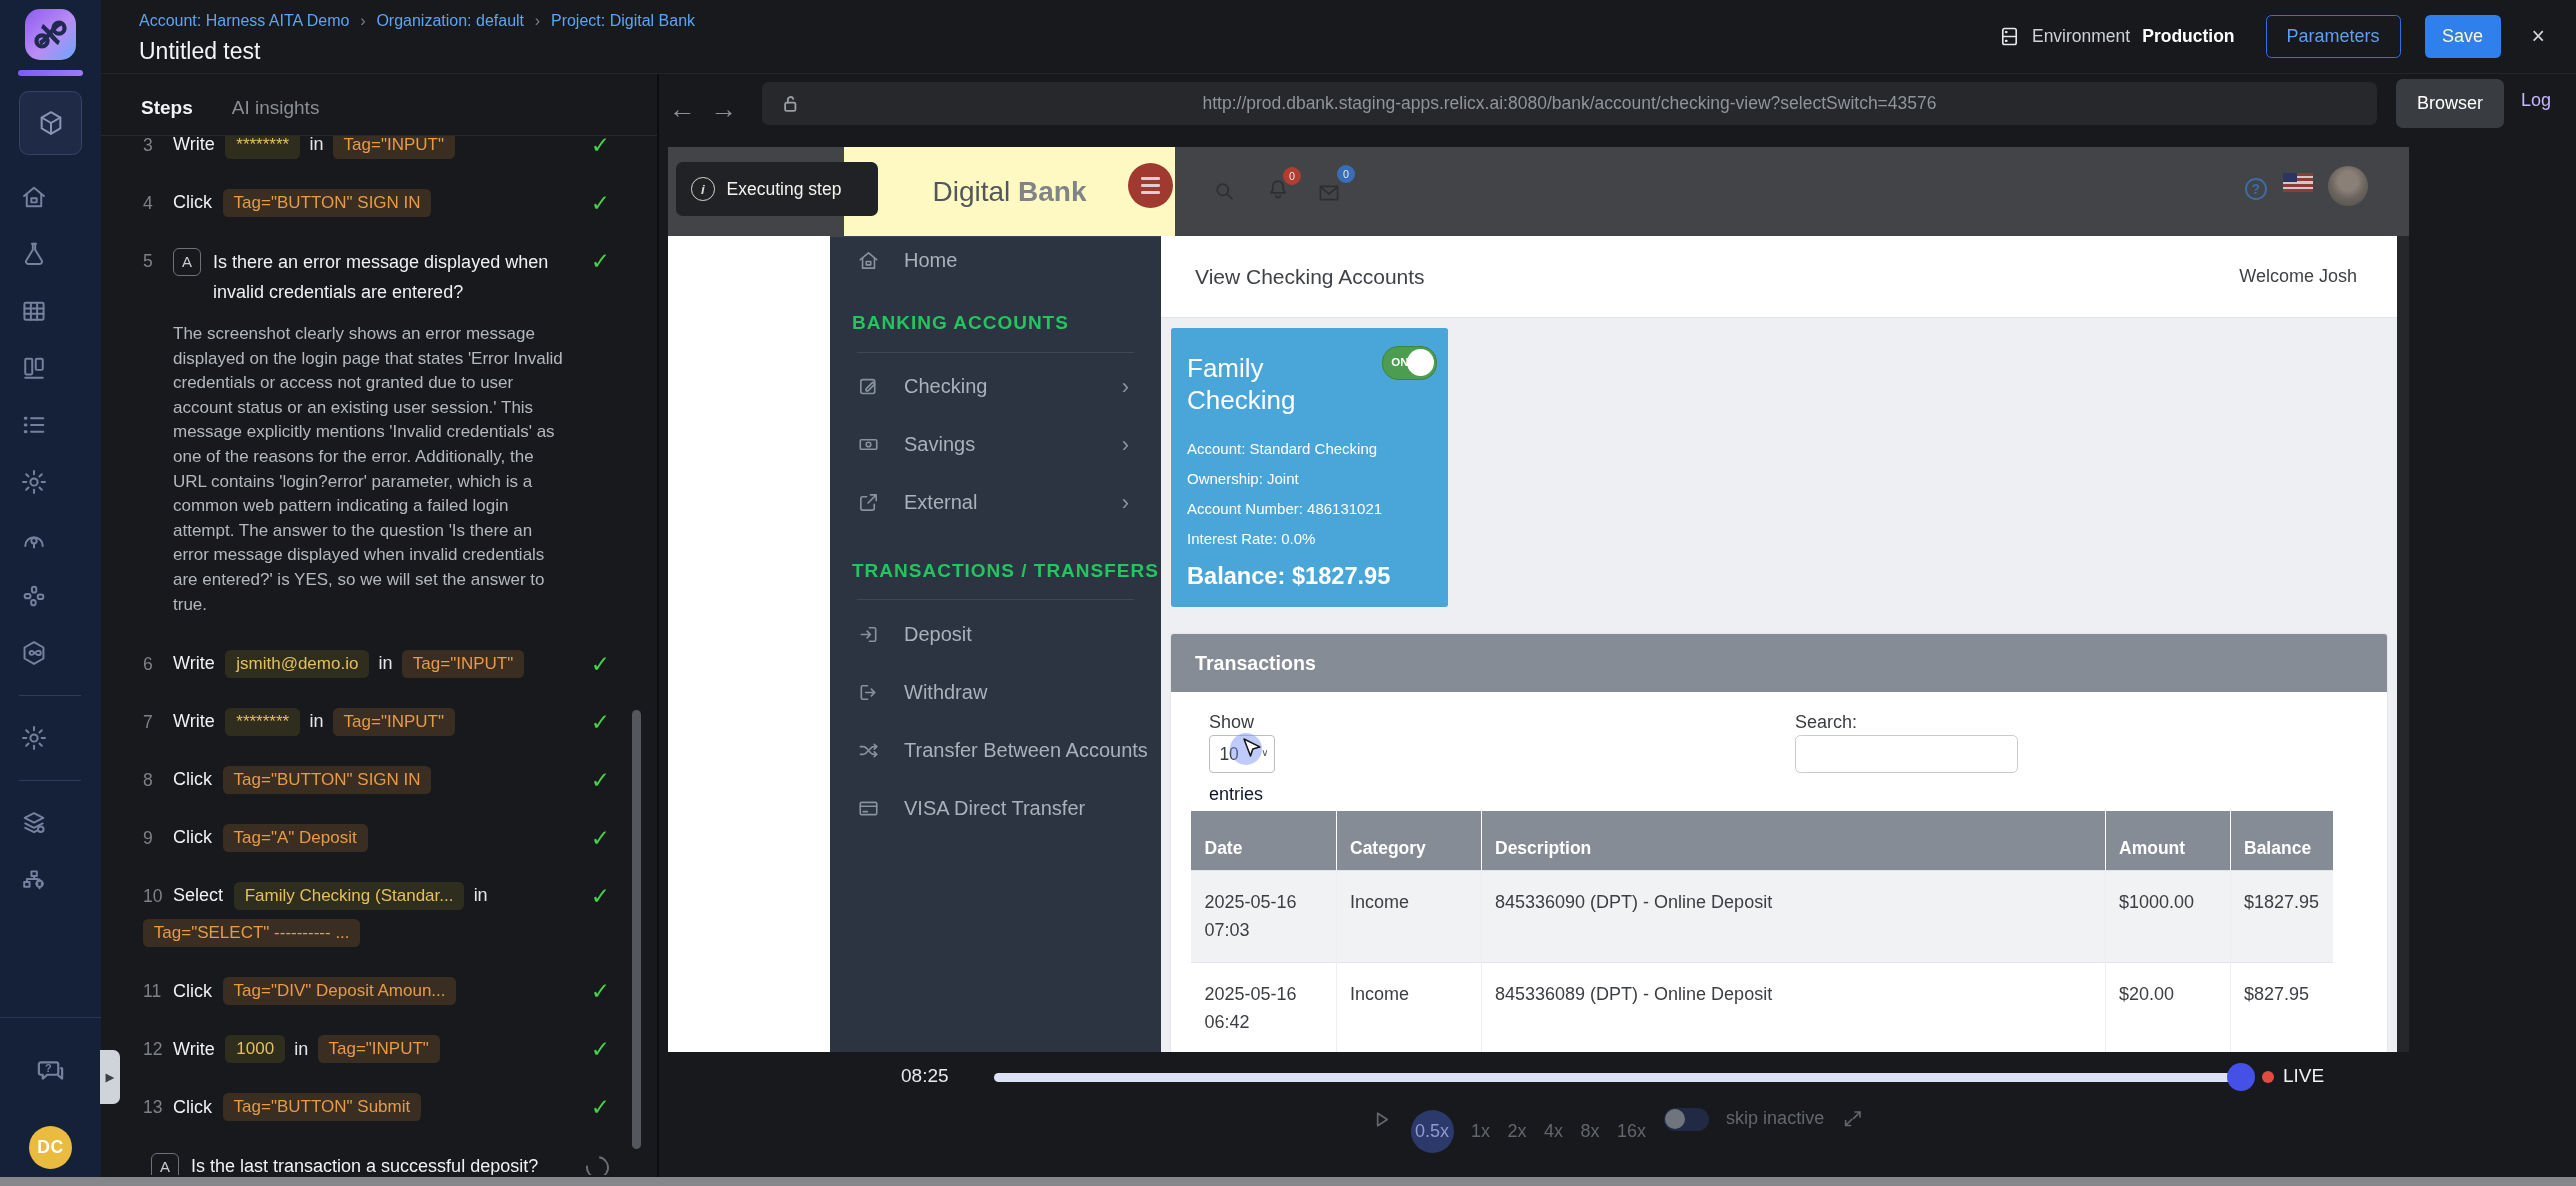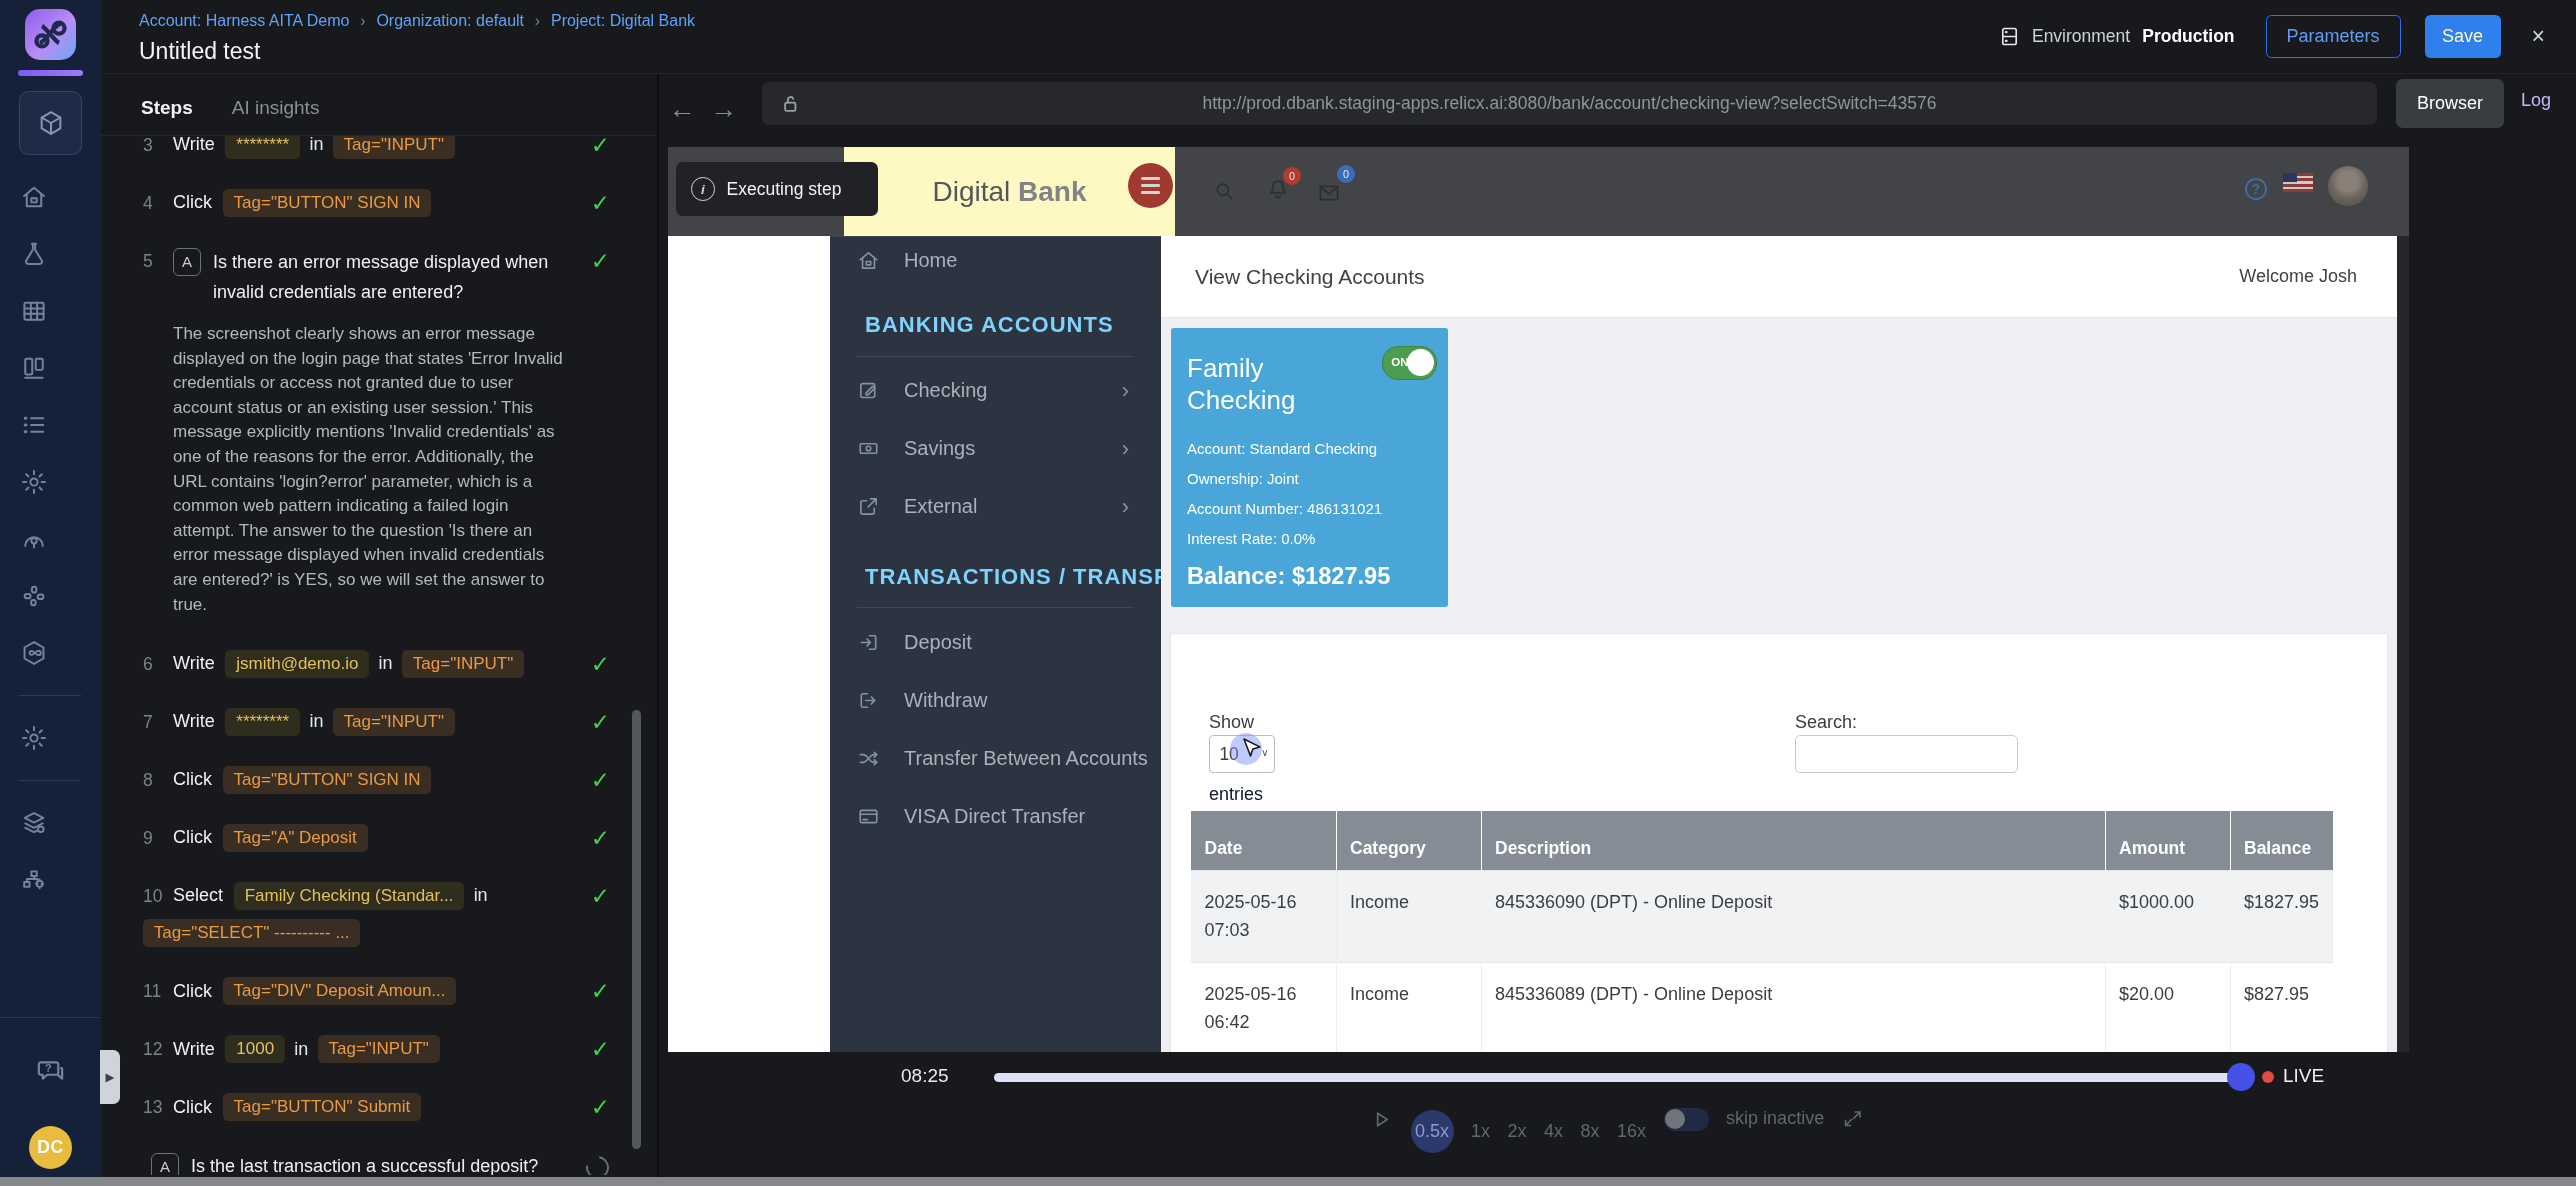--- a/index.html
+++ b/index.html
@@ -91,21 +91,21 @@
   #nav-avatar{position:absolute;left:1660px;top:19px;width:40px;height:40px;border-radius:50%;background:radial-gradient(circle at 50% 38%,#8a8078 0 30%,#6b645e 55%,#4e4a46 100%);}
 
   
   #app-sidebar{position:absolute;left:162px;top:89px;width:331px;bottom:0;background:#2b3440;border-top:0.7px solid #3c4550;}
   .sb-row{height:58px;display:flex;align-items:center;padding:0 32px 0 27px;color:#a9b1bb;font-size:20px;}
   .sb-row:first-child{height:47px;}
   .sb-ic{width:24px;height:24px;color:#8792a0;margin-right:23px;flex:0 0 24px;}
   .sb-ic svg{width:23px;height:23px;}
   .sb-label{flex:1;white-space:nowrap;}
   .sb-chev{color:#8b95a1;font-size:21.6px;}
-  .sb-section{margin-top:28px;padding-left:35px;font-size:22px;font-weight:bold;letter-spacing:1px;color:#7dd3fc;white-space:nowrap;}
+  .sb-section{margin-top:28px;padding-left:22px;font-size:19px;font-weight:bold;letter-spacing:1px;color:#22c55e;white-space:nowrap;}
   .sb-divider{margin:17.5px 27px 5.4px 27px;border-top:0.7px solid #3e4854;}
 
   
   #app-content{position:absolute;left:493px;top:89px;right:12px;bottom:0;background:#edeff3;}
   #content-scroll{position:absolute;right:0;top:89px;width:12px;bottom:0;background:#25272b;}
   #page-band{position:absolute;left:0;top:0;right:0;height:81px;background:#fff;border-bottom:0.7px solid #e2e5ea;}
   #bank-title{position:absolute;left:34px;top:0;height:81px;line-height:81px;font-size:21px;color:#3f4246;}
   #bank-welcome{position:absolute;right:40px;top:0;height:81px;line-height:81px;font-size:18px;color:#3f4246;}
 
   
@@ -544,20 +544,21 @@
         <div id="acct-lines">
             <div>Account: Standard Checking</div>
             <div>Ownership: Joint</div>
             <div>Account Number: 486131021</div>
             <div>Interest Rate: 0.0%</div>
           </div>
         <div id="acct-balance">Balance: $1827.95</div>
       </div>
 
       <div id="tx-panel">
+        <div id="tx-header">Transactions</div>
         <span id="tx-show-label">Show</span>
         <div id="tx-select">
           <span class="val">10</span>
           <span class="car">∨</span>
         </div>
         <span id="tx-entries">entries</span>
         <div id="cursor-halo"></div>
         <svg id="cursor" viewBox="0 0 24 24">
             <path d="M4 2l6.5 17 2.3-6.9 7-2.2z" fill="#ffffff" stroke="#1a1a1a" stroke-width="1.6" stroke-linejoin="round"></path>
           </svg>

